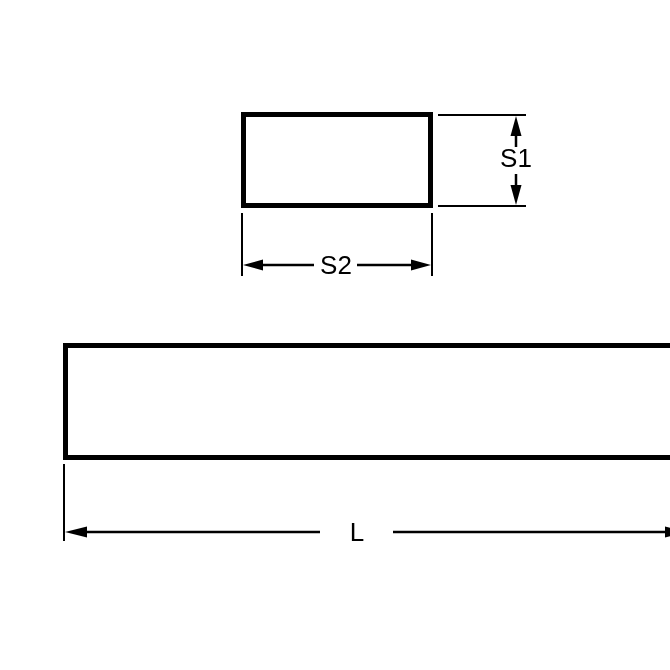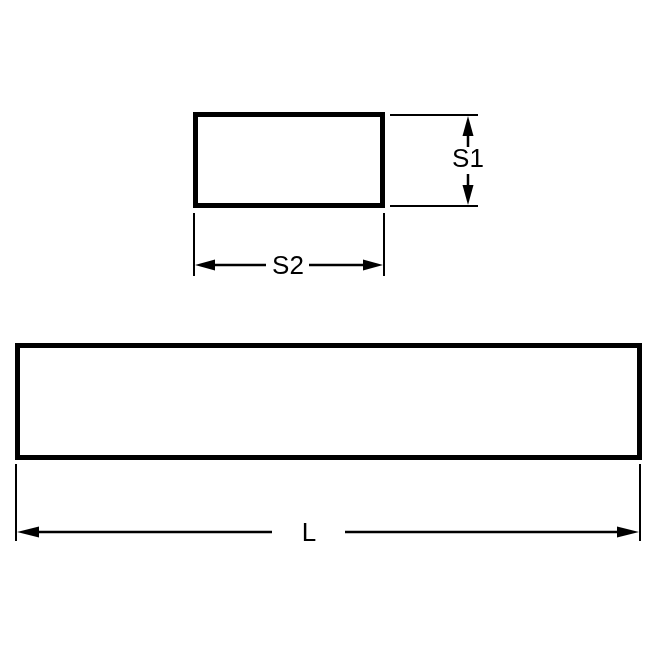--- a/index.html
+++ b/index.html
@@ -11,20 +11,21 @@
     width: 670px;
     height: 670px;
     background: var(--background);
     overflow: hidden;
     font-family: "Liberation Sans", sans-serif;
   }
   .stage {
     position: relative;
     width: 670px;
     height: 670px;
+    padding-left: 48px;
   }
   svg { display: block; }
   .outline {
     fill: var(--background);
     stroke: var(--line);
     stroke-width: 5;
   }
   .thin {
     stroke: var(--line);
     stroke-width: 2;

